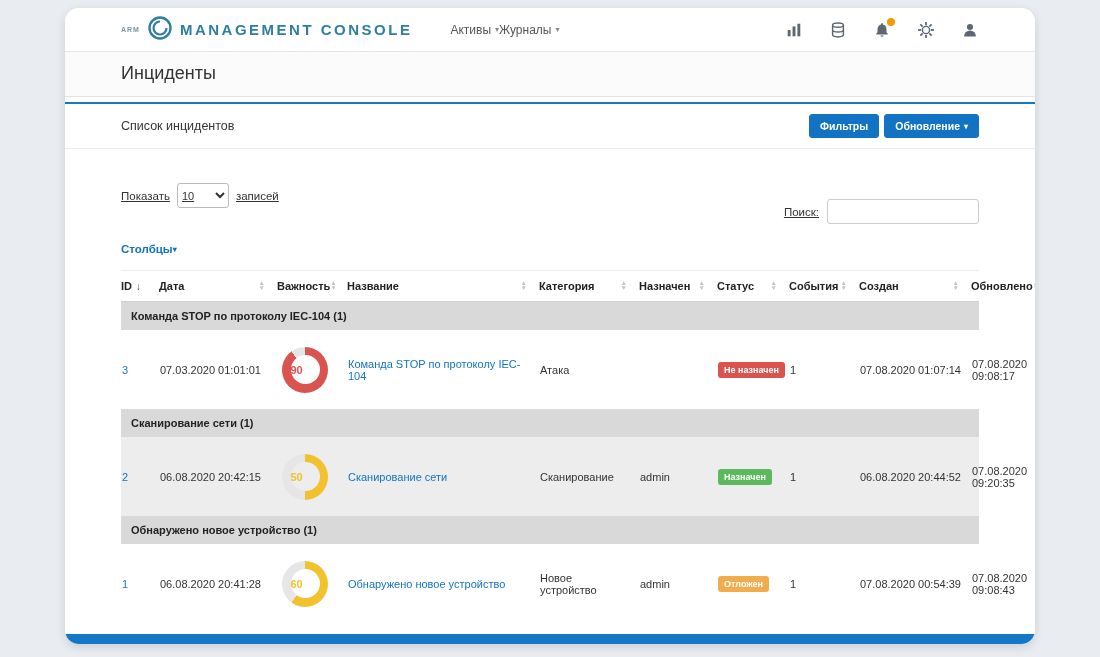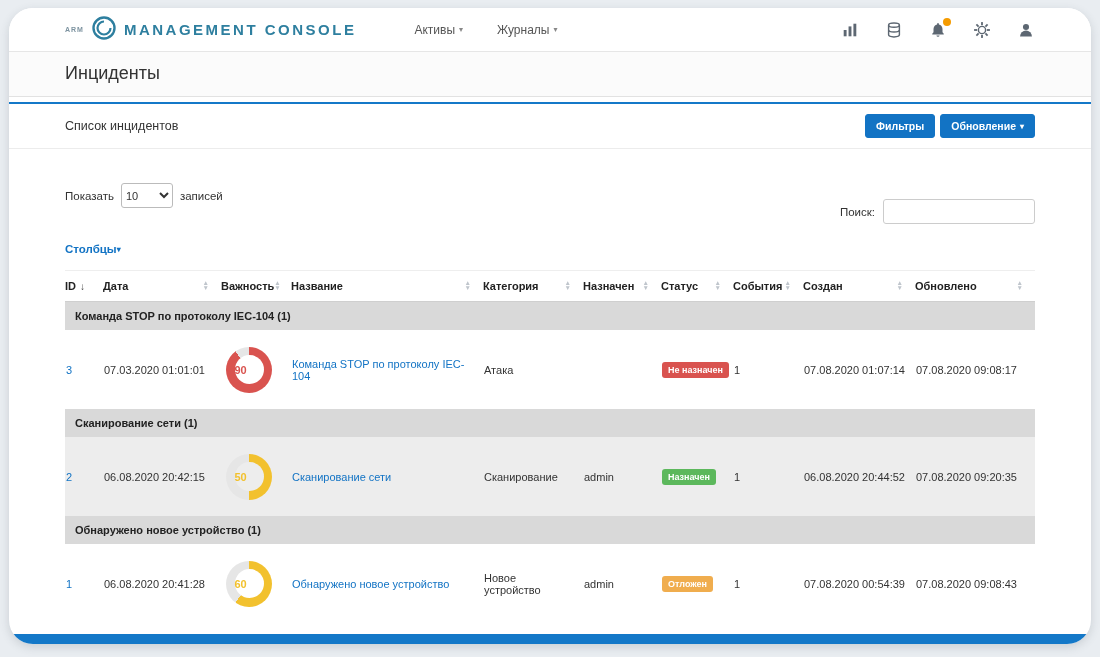--- a/index.html
+++ b/index.html
@@ -5,51 +5,51 @@
   * { box-sizing: border-box; }
   html,body { margin:0; padding:0; }
   body {
     background:#e9edf1;
     font-family:"Liberation Sans", sans-serif;
     color:#333;
     width:1100px; height:657px; overflow:hidden;
   }
   .window {
     position:relative;
-    width:1082px; height:636px;
+    width:970px; height:636px;
     margin:8px auto 13px;
     background:#fff;
-    border-radius:24px;
+    border-radius:14px;
     box-shadow:0 3px 10px rgba(60,70,85,.18);
     overflow:hidden;
   }
   
   .navbar { display:flex; align-items:center; height:44px; padding:0 56px; background:#fff; border-bottom:1px solid #e6e6e6; }
   .brand { display:flex; align-items:center; gap:7px; cursor:pointer; }
   .brand-arm { font-size:7px; letter-spacing:1px; color:#7d93a0; font-weight:700; }
   .brand-title { font-size:15px; letter-spacing:2.5px; color:#2e7f9f; font-weight:700; }
-  .menu { display:flex; gap:34px; margin-left:58px; }
+  .menu { display:flex; margin-left:38px; }
   .menu-item { font-size:12px; color:#555; cursor:pointer; display:flex; align-items:center; gap:4px; }
   .caret { font-size:8px; color:#888; }
   .nav-icons { margin-left:auto; display:flex; align-items:center; gap:26px; }
   .nav-icon { position:relative; cursor:pointer; display:flex; }
   .nav-icon svg { display:block; }
   .bell-dot { position:absolute; top:-3px; right:-4px; width:8px; height:8px; border-radius:50%; background:#f59b00; }
   
   .page-title-bar { background:#fbfbfb; padding:11px 56px 12px; border-bottom:1px solid #e2e2e2; }
   .page-title-bar h1 { margin:0; font-size:18px; font-weight:400; color:#333; }
   .blue-rule { height:2px; background:#1478c8; margin-top:5px; }
   
   .panel-head { display:flex; align-items:center; padding:10px 56px; border-bottom:1px solid #ececec;gap:31px; }
   .panel-title { font-size:12.5px; color:#333; }
   .panel-actions { margin-left:auto; display:flex; gap:5px; }
   .btn-blue { background:#1273c4; border:1px solid #1273c4; color:#fff; font-size:10.5px; font-weight:700; padding:5px 10px; border-radius:3px; cursor:pointer; font-family:inherit; display:flex; align-items:center; gap:4px; }
   .btn-blue .caret { color:#fff; }
   
-  .controls-row { display:flex; align-items:center; padding:18px 56px 0; }
+  .controls-row { display:flex; align-items:center; padding:18px 56px 0;text-decoration:underline; }
   .length-control { display:flex; align-items:center; font-size:11.5px; color:#333; }
   .length-control select { width:52px; height:25px; margin:0 7px; border:1px solid #bbb; border-radius:3px; font-size:11px; font-family:inherit; color:#333; background:#fff; }
   .search-control { margin-left:auto; display:flex; align-items:center; font-size:11.5px; color:#333;margin-top:32px; }
   .search-control input { width:152px; height:25px; margin-left:8px; border:1px solid #ccc; border-radius:3px; padding:0 6px; font-family:inherit; font-size:11px; }
   .columns-row { padding:15px 56px 0; }
   .columns-link { color:#1273c4; font-size:11.5px; font-weight:700; cursor:pointer; display:inline-flex; align-items:center; }
   .columns-link .caret { color:#1273c4; }
   
   .table-wrap { margin:13px 56px 0; }
   table { width:100%; border-collapse:collapse; table-layout:fixed; font-size:11px; }

